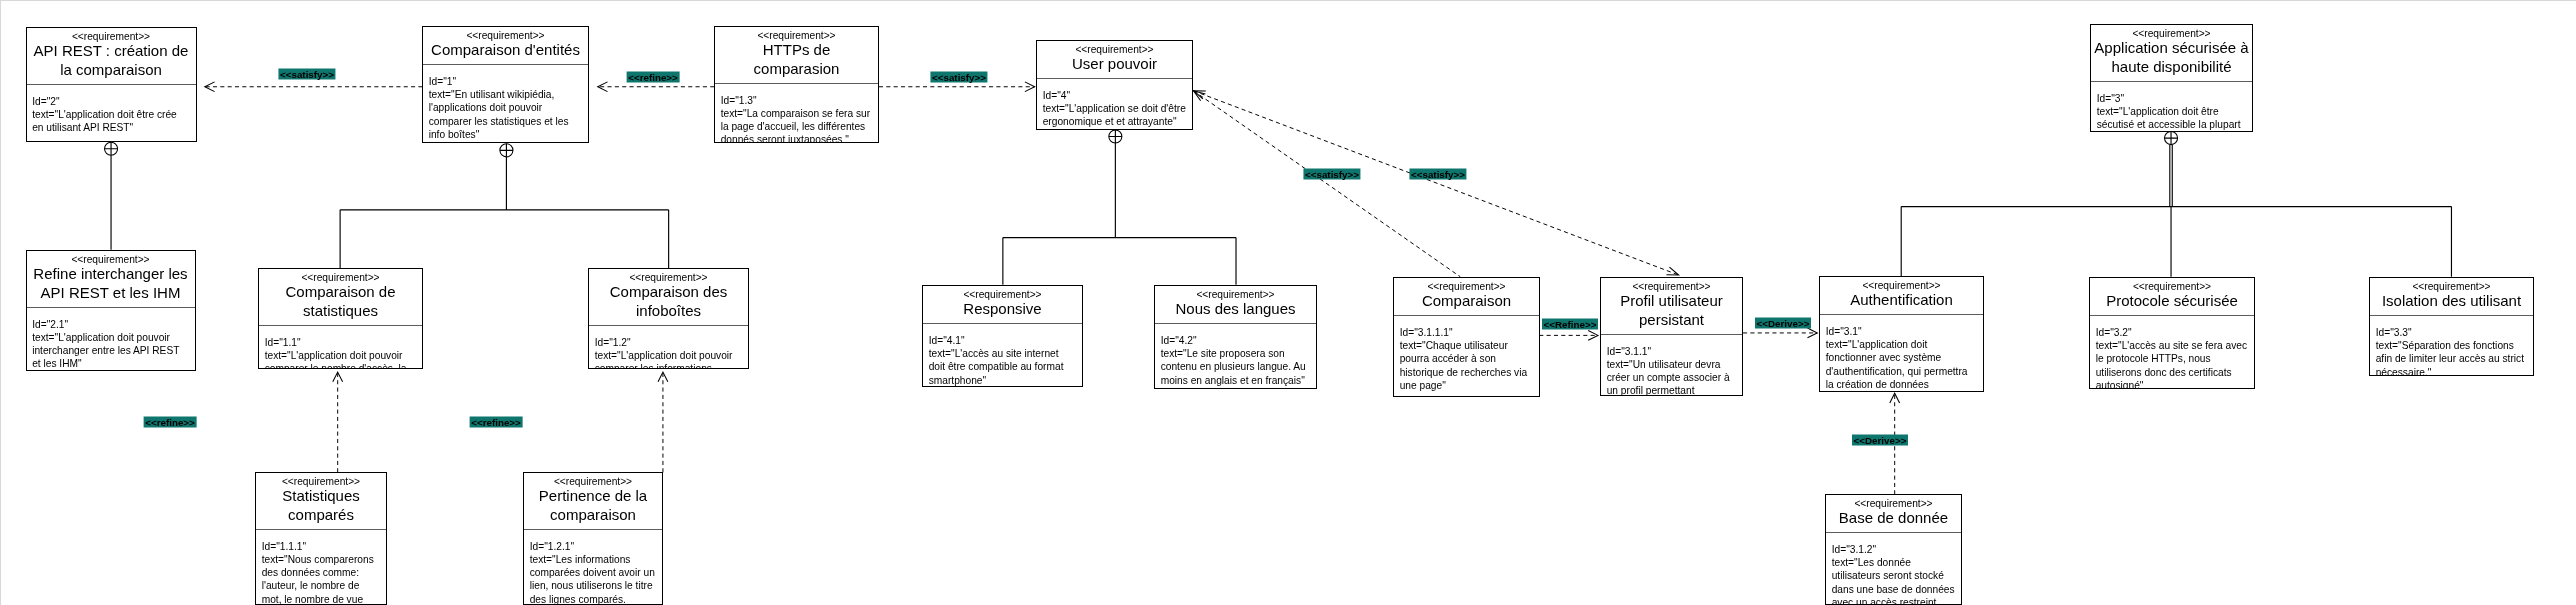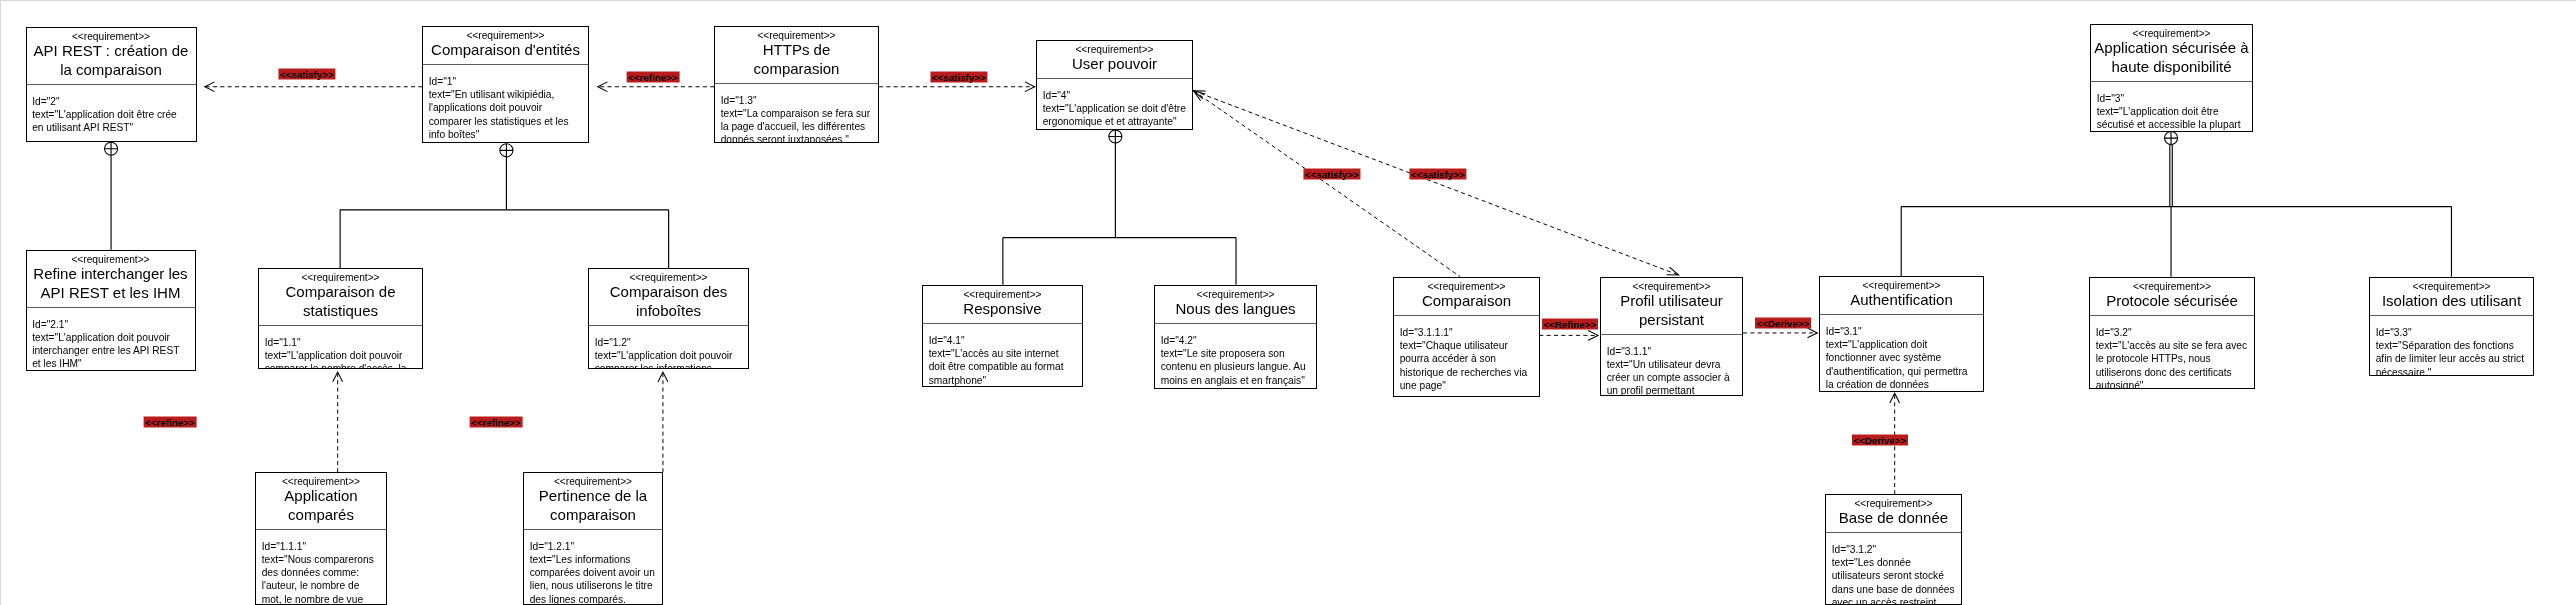--- a/index.html
+++ b/index.html
@@ -30,21 +30,21 @@
   .stereotype{font-size:10.2px;color:#000;}
   .node-name{font-size:15px;font-weight:normal;color:#000;line-height:1.25;}
   .node-body{
     padding:9.8px 5.7px 4.9px 5.7px;
     font-size:10.2px;color:#000;line-height:1.3;
     text-align:left;
   }
   .edge-label{
     position:absolute;
     transform:translate(-50%,-50%);
-    background:#b91c1c;
+    background:#0f766e;
     padding:0 1.6px;
     font-size:9.8px;font-weight:bold;color:#000;
     white-space:nowrap;
     text-align:right;
   }
   .solid-line{stroke:#000;stroke-width:1.4;fill:none;}
   .dashed-line{stroke:#000;stroke-width:1.2;fill:none;stroke-dasharray:5 4;}
   .arrow-head{stroke:#000;stroke-width:1.3;fill:none;}
   .contain-circle{stroke:#000;stroke-width:1.3;fill:#ffffff;}
 </style>
@@ -292,21 +292,21 @@
     </div>
     <div class="node-body">
       <div>Id="3.3"</div>
       <div>text="Séparation des fonctions afin de limiter leur accès  au strict nécessaire."</div>
     </div>
   </div>
 
   <div class="node" style="left:254px;top:471px;width:132px;height:133px">
     <div class="node-title">
       <div class="stereotype">&lt;&lt;requirement&gt;&gt;</div>
-      <div class="node-name">Application comparés</div>
+      <div class="node-name">Statistiques comparés</div>
     </div>
     <div class="node-body">
       <div>Id="1.1.1"</div>
       <div>text="Nous comparerons des données comme: l'auteur, le nombre de mot, le nombre de vue quotidien, la description, le nombre de contribution, la taille de la page et la de créatio,"</div>
     </div>
   </div>
 
   <div class="node" style="left:522px;top:471px;width:140px;height:133px">
     <div class="node-title">
       <div class="stereotype">&lt;&lt;requirement&gt;&gt;</div>

